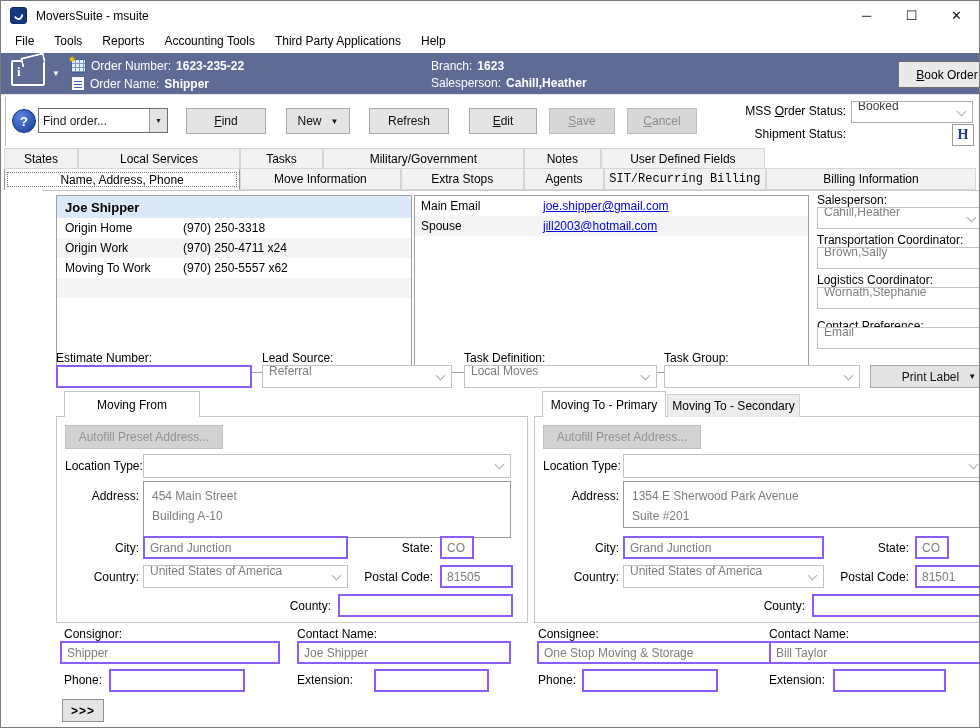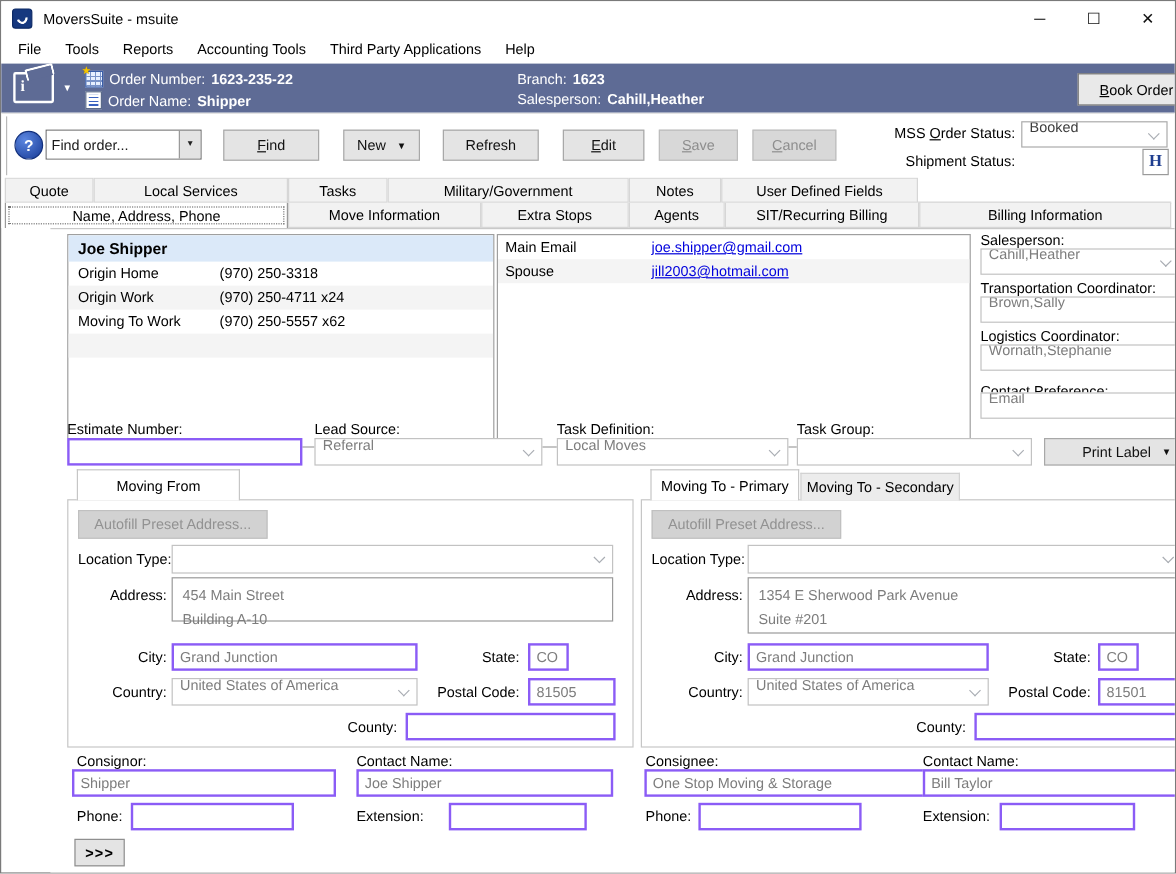--- a/index.html
+++ b/index.html
@@ -175,34 +175,34 @@
     </div>
     <div class="select dark-text" style="left:850px;top:6px;width:122px;">
       <span>Booked</span>
         <span class="chev"></span>
     </div>
     <div class="lblr" style="left:715px;top:32px;width:130px;">Shipment Status:</div>
     <div class="h-btn">H</div>
   </div>
 
   <div class="tabrow r1">
-    <div class="tab" style="flex-basis:7.6%;">Quote</div>
+    <div class="tab" style="flex-basis:7.6%;">States</div>
     <div class="tab" style="flex-basis:16.7%;">Local Services</div>
     <div class="tab" style="flex-basis:8.5%;">Tasks</div>
     <div class="tab" style="flex-basis:20.7%;">Military/Government</div>
     <div class="tab" style="flex-basis:7.9%;">Notes</div>
     <div class="tab" style="flex-basis:16.9%;">User Defined Fields</div>
     <div class="tab" style="flex-basis:21.7%;margin-top:20px;">Account Profile</div>
   </div>
   <div class="tabrow r2">
     <div class="tab active" style="flex-basis:24.3%;">Name, Address, Phone</div>
     <div class="tab" style="flex-basis:16.5%;">Move Information</div>
     <div class="tab" style="flex-basis:12.7%;">Extra Stops</div>
     <div class="tab" style="flex-basis:8.2%;">Agents</div>
-    <div class="tab" style="flex-basis:16.7%;">SIT/Recurring Billing</div>
+    <div class="tab" style="flex-basis:16.7%;font-family:Liberation Mono, monospace;">SIT/Recurring Billing</div>
     <div class="tab" style="flex-basis:21.6%;">Billing Information</div>
   </div>
 
   <div class="content">
 
     <div class="panelbox" style="left:14px;top:4px;width:354px;height:176px;">
       <div class="panel-header">Joe Shipper</div>
       <div class="prow">
         <span class="c1">Origin Home</span>
         <span class="c2">(970) 250-3318</span>
@@ -282,21 +282,21 @@
 
     <div class="grouptab" style="left:22px;top:200px;width:136px;height:26px;">Moving From</div>
     <div class="groupbox" style="left:14px;top:225px;width:470px;height:205px;">
       <div class="autofill">Autofill Preset Address...</div>
       <div class="lbl" style="left:8px;top:42px;">Location Type:</div>
       <div class="select" style="left:86px;top:37px;width:368px;height:24px;">
         <span></span>
           <span class="chev"></span>
       </div>
       <div class="lbl r" style="left:8px;top:72px;width:74px;">Address:</div>
-      <div class="addrbox" style="left:86px;top:64px;width:368px;height:37px;">
+      <div class="addrbox" style="left:86px;top:64px;width:368px;height:57px;">
         <div>454 Main Street</div>
         <div>Building A-10</div>
       </div>
       <div class="lbl r" style="left:8px;top:124px;width:74px;">City:</div>
       <input class="tbox" style="left: 86px; top: 119px; width: 205px;" value="Grand Junction">
       <div class="lbl r" style="left:300px;top:124px;width:76px;">State:</div>
       <input class="tbox" style="left: 383px; top: 119px; width: 34px;" value="CO">
       <div class="lbl r" style="left:8px;top:153px;width:74px;">Country:</div>
       <div class="select" style="left:86px;top:148px;width:205px;height:23px;">
         <span>United States of America</span>

